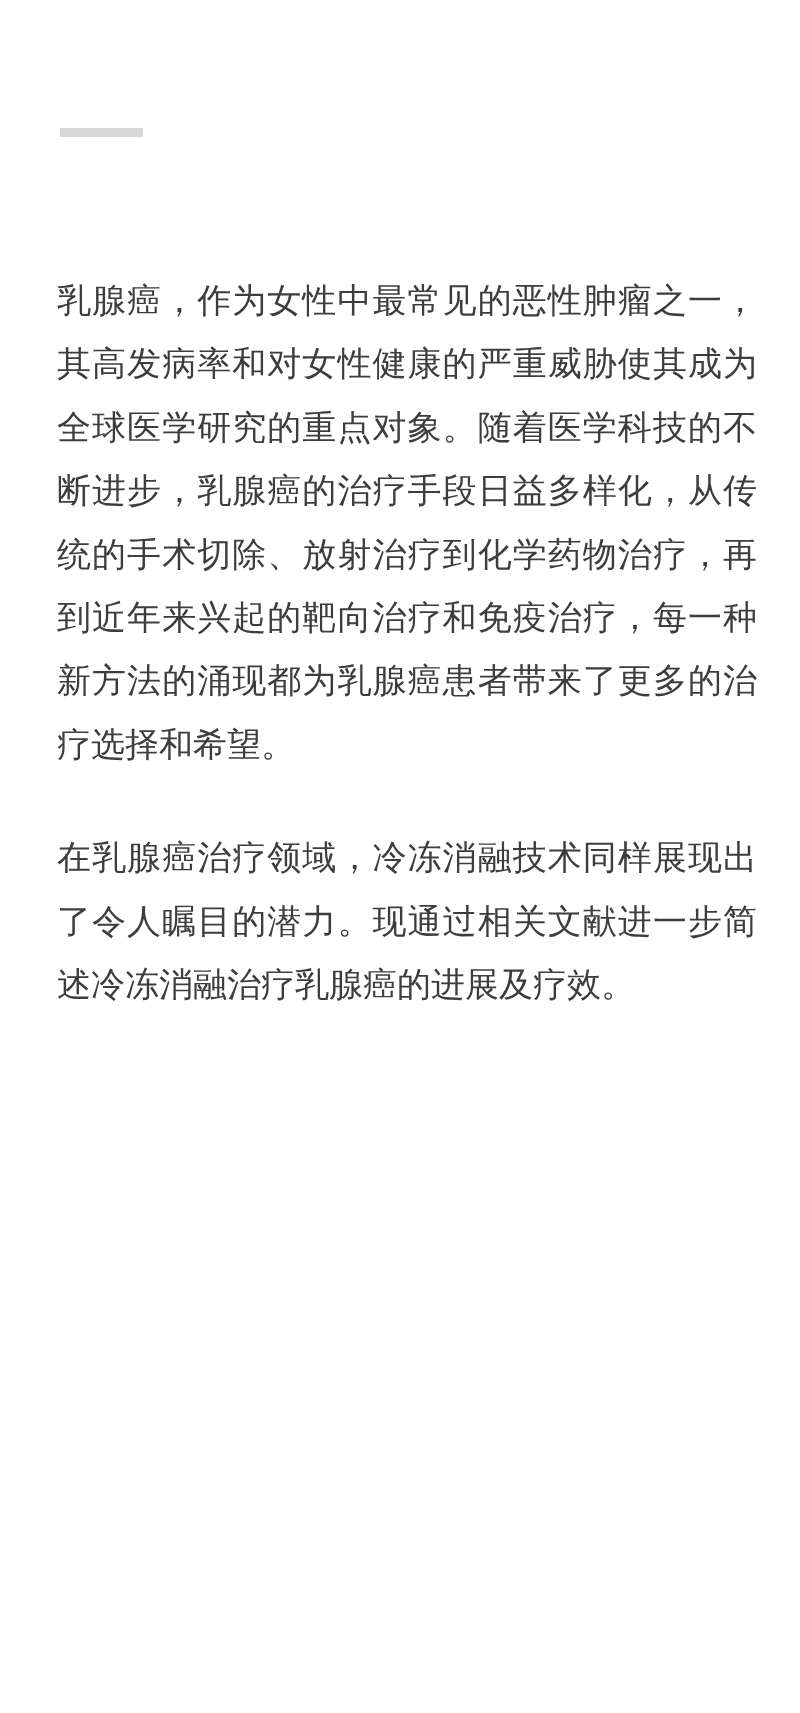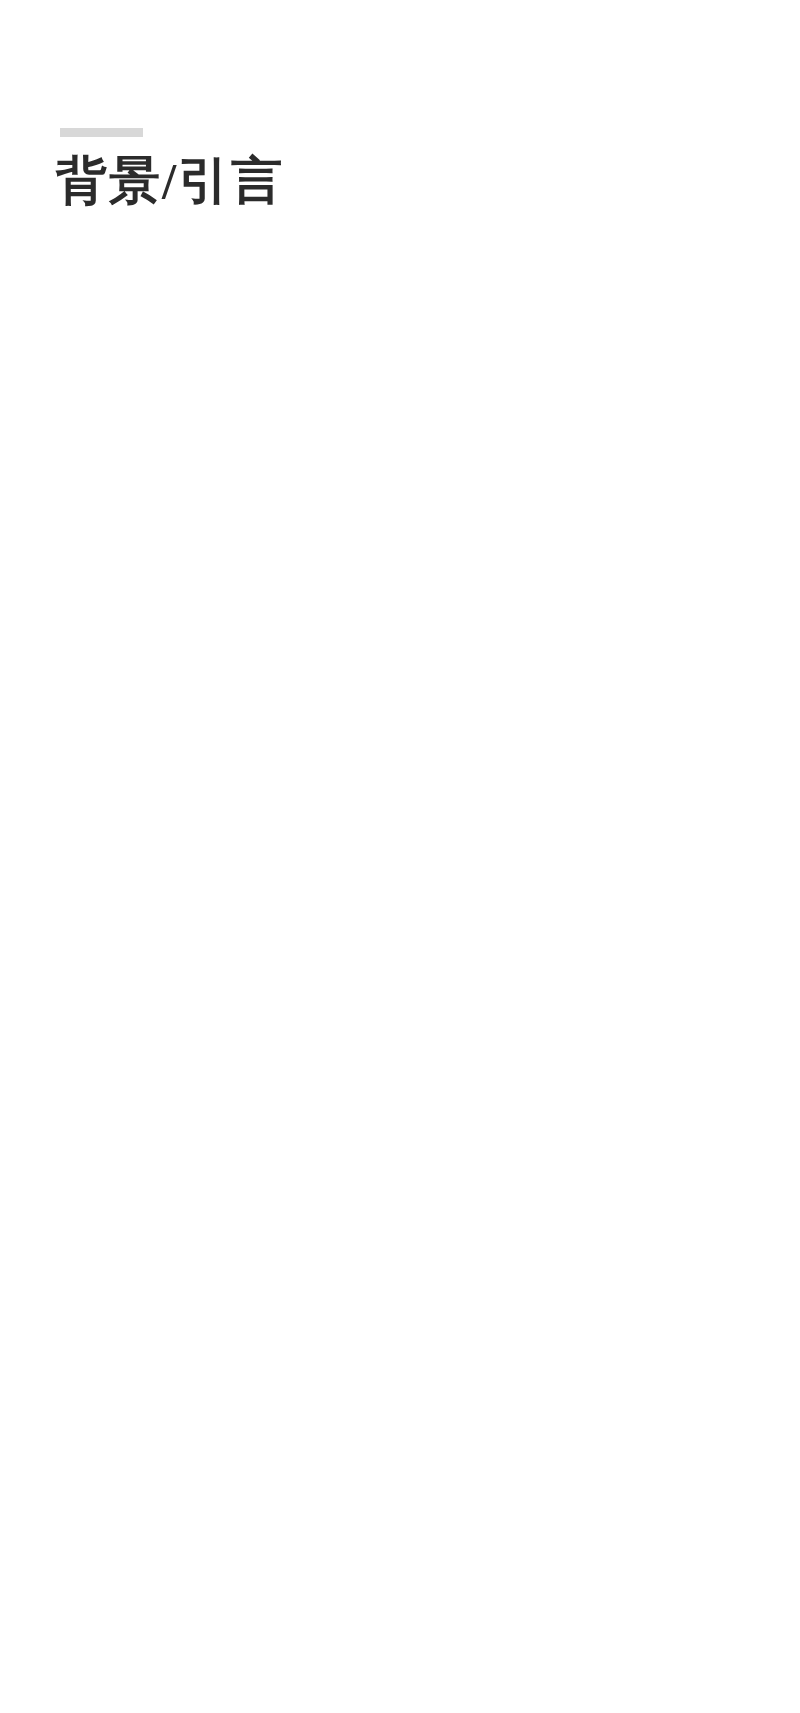--- a/index.html
+++ b/index.html
@@ -55,16 +55,17 @@
   }
   .article p:last-child {
     margin-bottom: 0;
   }
 </style>
 </head>
 <body>
 
 <div class="page">
   <div class="accent-bar"></div>
-  <h1 class="page-title">背景/引言</h1>
   <div class="article">
+    <p>乳腺癌，作为女性中最常见的恶性肿瘤之一，其高发病率和对女性健康的严重威胁使其成为全球医学研究的重点对象。随着医学科技的不断进步，乳腺癌的治疗手段日益多样化，从传统的手术切除、放射治疗到化学药物治疗，再到近年来兴起的靶向治疗和免疫治疗，每一种新方法的涌现都为乳腺癌患者带来了更多的治疗选择和希望。</p>
+    <p>在乳腺癌治疗领域，冷冻消融技术同样展现出了令人瞩目的潜力。现通过相关文献进一步简述冷冻消融治疗乳腺癌的进展及疗效。</p>
   </div>
 </div>
 
 </body></html>

